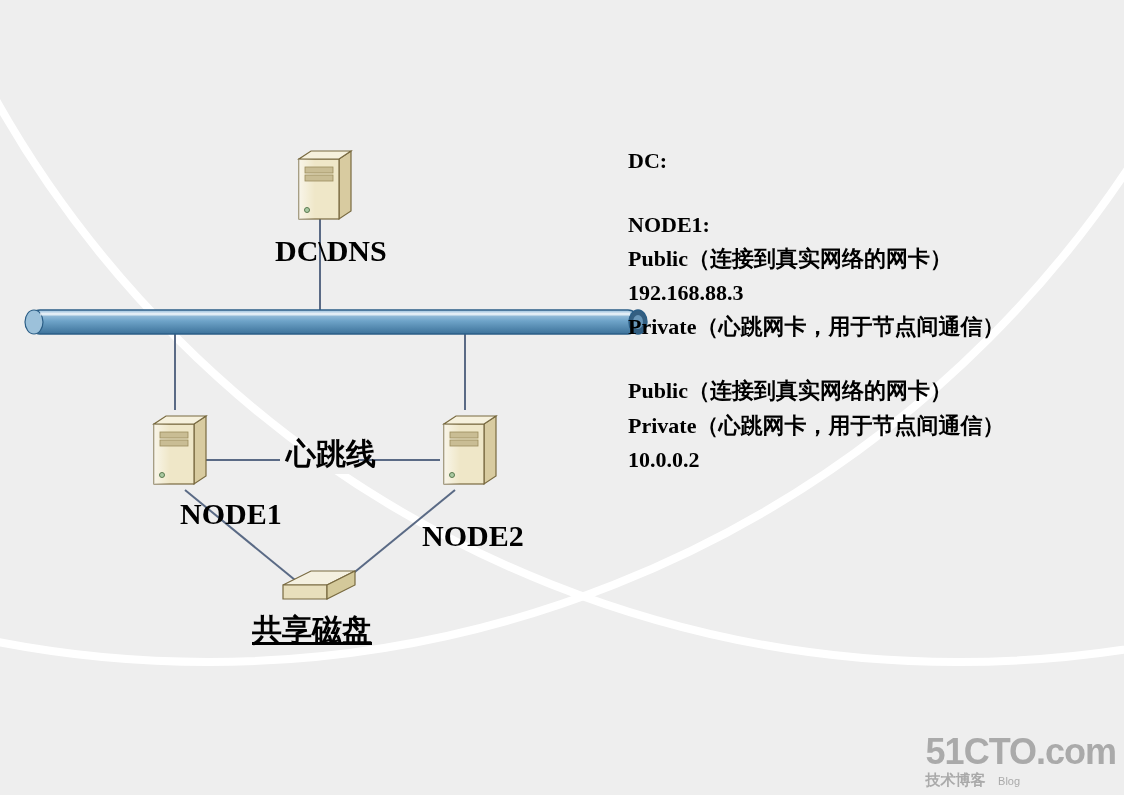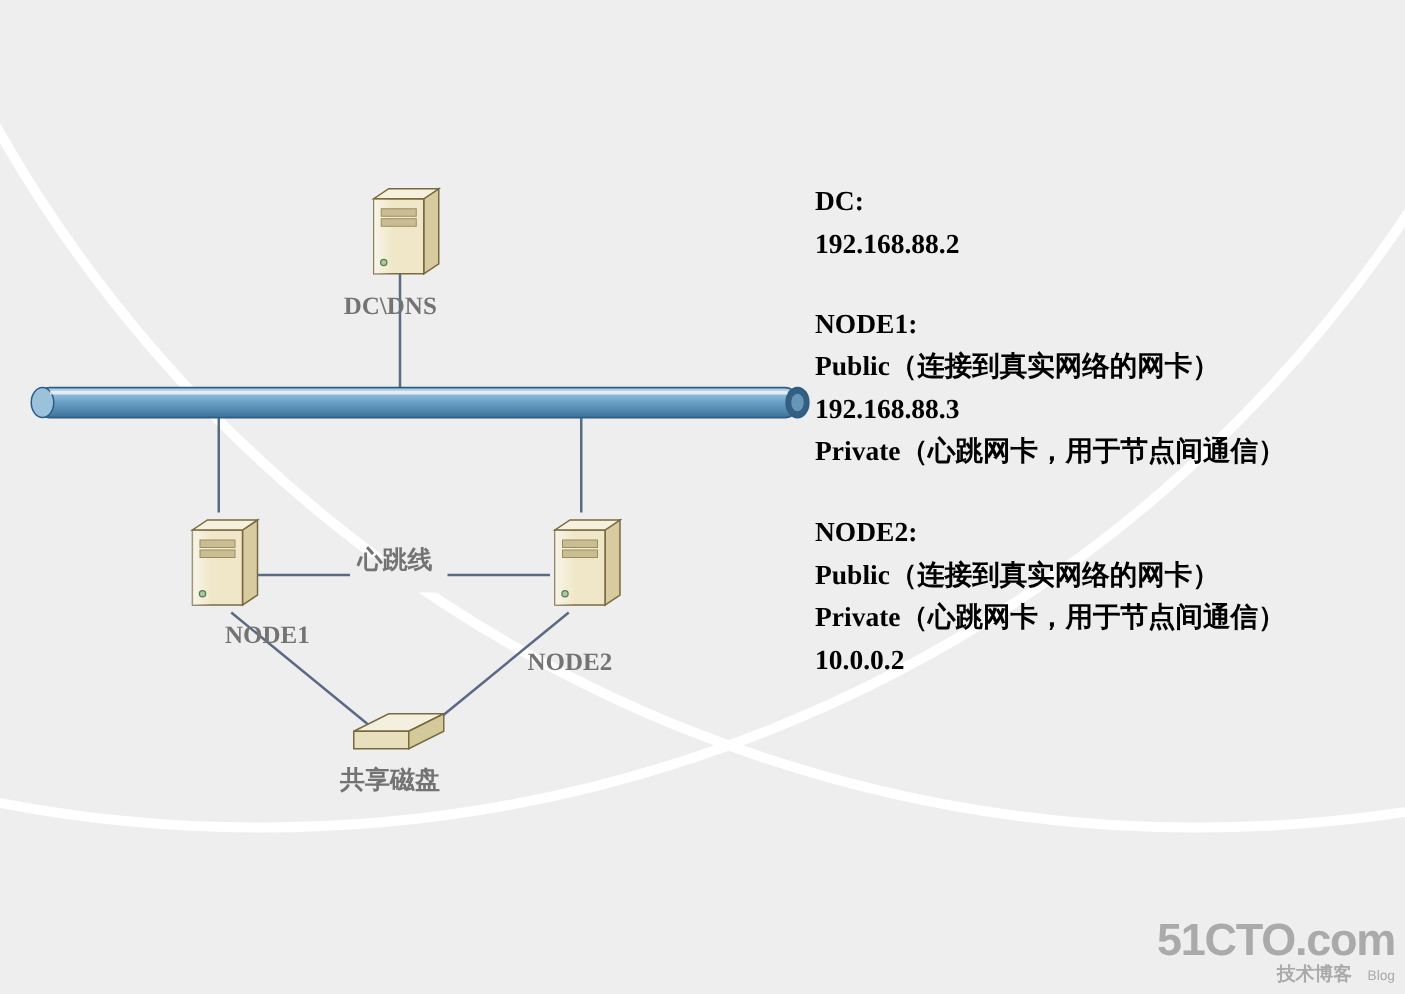--- a/index.html
+++ b/index.html
@@ -22,41 +22,41 @@
   }
   .arc1 { width: 2200px; height: 2200px; left: -900px; top: -1550px; }
   .arc2 { width: 2200px; height: 2200px; left: -150px; top: -1550px; }
   .canvas {
     position: absolute;
     left: 0; top: 0;
     width: 1124px; height: 795px;
   }
   .label {
     position: absolute;
-    font-size: 20px;
+    font-size: 30px;
     font-weight: bold;
-    color: #737373;
+    color: #000000;
     white-space: nowrap;
     text-align: center;
   }
   .info {
     position: absolute;
-    left: 652px;
+    left: 628px;
     font-size: 22px;
     font-weight: bold;
     color: #000;
     line-height: 1.55;
   }
   .watermark {
     position: absolute;
     right: 8px;
     bottom: 6px;
     color: #aaaaaa;
     font-family: Arial, sans-serif;
-    text-align: right;
+    text-align: left;
     line-height: 1.1;
   }
   .watermark .big {
     font-size: 36px;
     font-weight: 900;
     letter-spacing: -1px;
   }
   .watermark .small {
     font-size: 15px;
     font-weight: bold;
@@ -135,32 +135,30 @@
 
   <use href="#disk" x="275" y="565"></use>
 
   <rect x="280" y="446" width="78" height="28" fill="#eeeeee"></rect>
 </svg>
 
 <div class="label" style="left:275px; top:234px;">DC\DNS</div>
 <div class="label" style="left:132px; top:497px;margin-left:48px;">NODE1</div>
 <div class="label" style="left:422px; top:519px;">NODE2</div>
 <div class="label" style="left:286px; top:434px;">心跳线</div>
-<div class="label" style="left:272px; top:610px;">共享磁盘</div>
+<div class="label" style="left:252px; top:610px;text-decoration:underline;">共享磁盘</div>
 
 <div class="info" style="top:144px;">
   <div>DC:</div>
-  <div>192.168.88.2</div>
   <div style="height:30px;"></div>
   <div>NODE1:</div>
   <div>Public（连接到真实网络的网卡）</div>
   <div>192.168.88.3</div>
   <div>Private（心跳网卡，用于节点间通信）</div>
   <div style="height:30px;"></div>
-  <div>NODE2:</div>
   <div>Public（连接到真实网络的网卡）</div>
   <div>Private（心跳网卡，用于节点间通信）</div>
   <div>10.0.0.2</div>
 </div>
 
 <div class="watermark">
   <div class="big">51CTO.com</div>
   <div>
     <span class="small">技术博客</span>
     <span class="tiny">Blog</span>

